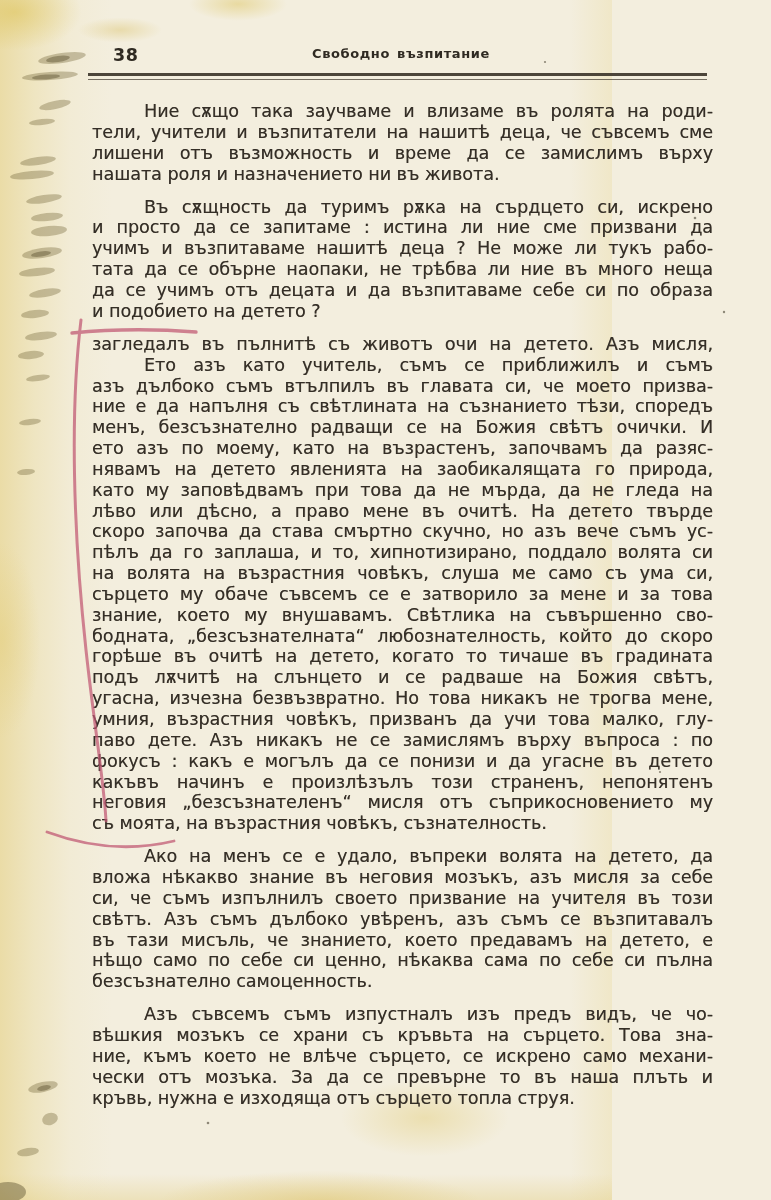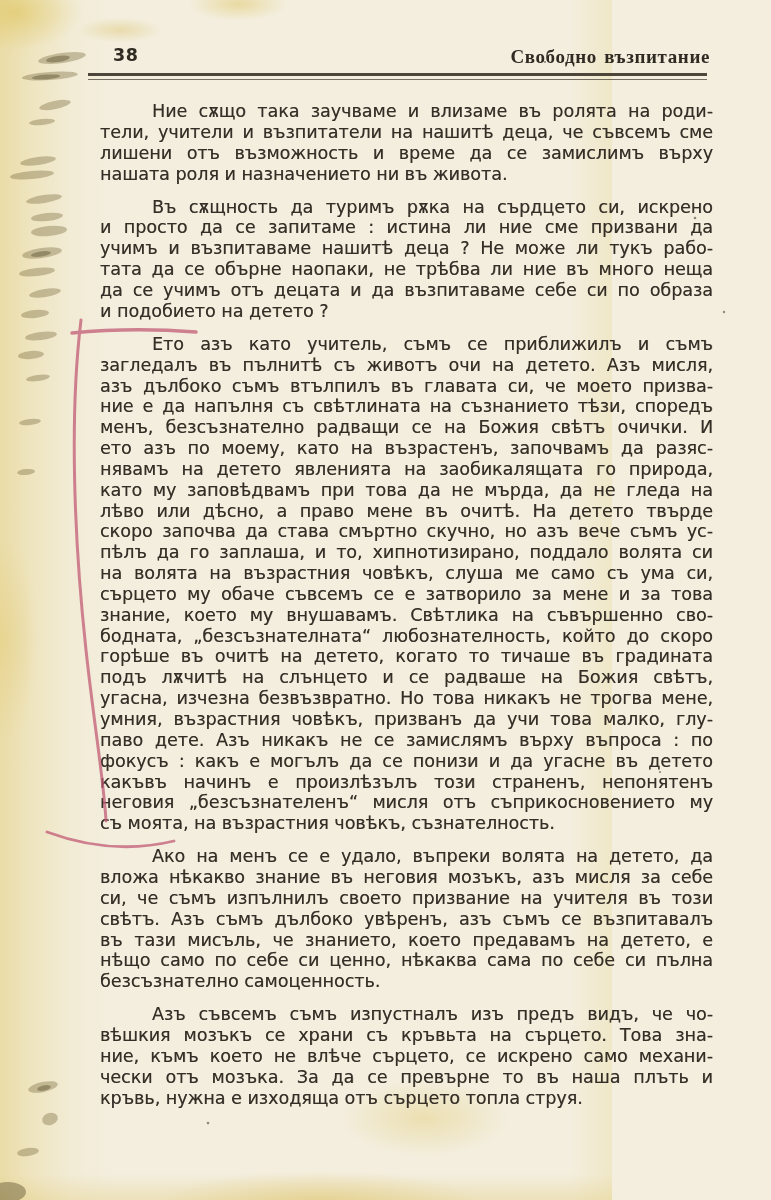--- a/index.html
+++ b/index.html
@@ -27,44 +27,43 @@
       linear-gradient(0deg,   rgba(222,196,104,.30) 0px, transparent 26px),
       #f3eede;
   }
   .pagenum {
     position: absolute; left: 113px; top: 45px;
     font-size: 17.5px; font-weight: bold;
     color: #2f2a22; letter-spacing: .5px;
   }
   .jtitle {
     position: absolute; left: 92px; top: 46px; width: 618px;
-    text-align: right;
-    font-size: 19px; font-weight: bold;
+    text-align: center;
+    font-size: 13px; font-weight: bold;
     color: #2f2a22; letter-spacing: .6px;
     word-spacing: 2px;
-    font-family: Liberation Serif, serif;
   }
   .rule {
     position: absolute; left: 88px; top: 73px;
     width: 619px; height: 9px;
     background:
       linear-gradient(to bottom,
         rgba(62,55,44,.92) 0px, rgba(62,55,44,.92) 2.5px,
         transparent 2.5px, transparent 6px,
         rgba(62,55,44,.70) 6px, rgba(62,55,44,.70) 7.2px,
         transparent 7.2px);
   }
   .body-text {
     position: absolute; left: 92px; top: 101px; width: 621px;
     font-size: 17.5px; line-height: 20.85px;
     color: #342e26;
     text-shadow: 0.3px 0.3px 0 rgba(52,46,38,.55);
   }
   .paragraph { margin: 0 0 12.2px 0; }
-  .line { text-align: justify; text-align-last: justify; margin-left: 8px; }
+  .line { text-align: justify; text-align-last: justify; }
   .line.first { padding-left: 52px; }
   .line.last { text-align-last: left; }
   svg.overlay {
     position: absolute; left: 0; top: 0;
     pointer-events: none;
   }
 </style>
 </head>
 <body>
 
@@ -123,22 +122,22 @@
       </div>
       <div class="paragraph">
         <div class="line first">Въ сѫщность да туримъ рѫка на сърдцето си, искрено</div>
         <div class="line">и просто да се запитаме : истина ли ние сме призвани да</div>
         <div class="line">учимъ и възпитаваме нашитѣ деца ? Не може ли тукъ рабо-</div>
         <div class="line">тата да се обърне наопаки, не трѣбва ли ние въ много неща</div>
         <div class="line">да се учимъ отъ децата и да възпитаваме себе си по образа</div>
         <div class="line last">и подобието на детето ?</div>
       </div>
       <div class="paragraph">
+        <div class="line">загледалъ въ пълнитѣ съ животъ очи на детето. Азъ мисля,</div>
         <div class="line first">Ето азъ като учитель, съмъ се приближилъ и съмъ</div>
-        <div class="line">загледалъ въ пълнитѣ съ животъ очи на детето. Азъ мисля,</div>
         <div class="line">азъ дълбоко съмъ втълпилъ въ главата си, че моето призва-</div>
         <div class="line">ние е да напълня съ свѣтлината на съзнанието тѣзи, споредъ</div>
         <div class="line">менъ, безсъзнателно радващи се на Божия свѣтъ очички. И</div>
         <div class="line">ето азъ по моему, като на възрастенъ, започвамъ да разяс-</div>
         <div class="line">нявамъ на детето явленията на заобикалящата го природа,</div>
         <div class="line">като му заповѣдвамъ при това да не мърда, да не гледа на</div>
         <div class="line">лѣво или дѣсно, а право мене въ очитѣ. На детето твърде</div>
         <div class="line">скоро започва да става смъртно скучно, но азъ вече съмъ ус-</div>
         <div class="line">пѣлъ да го заплаша, и то, хипнотизирано, поддало волята си</div>
         <div class="line">на волята на възрастния човѣкъ, слуша ме само съ ума си,</div>

